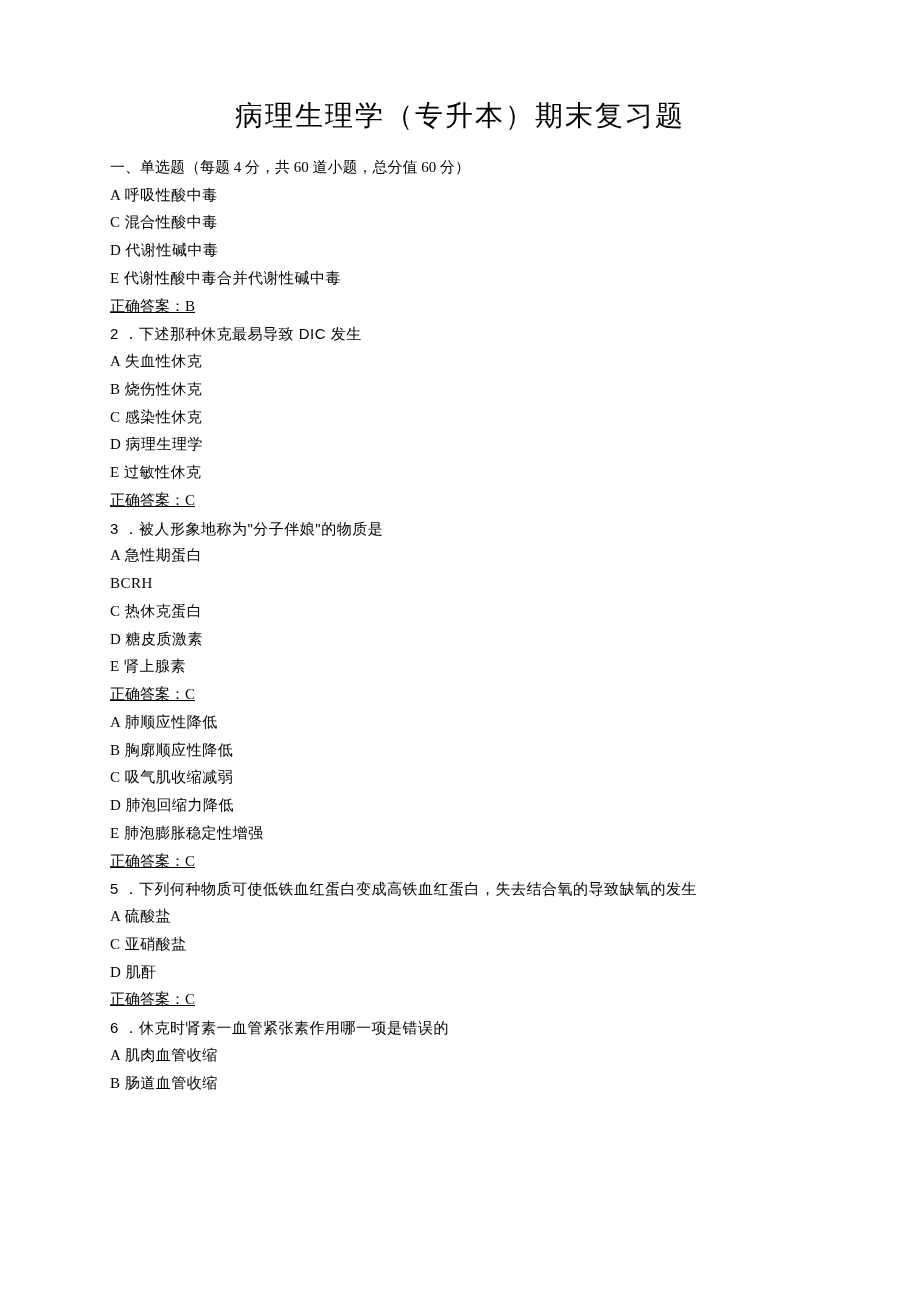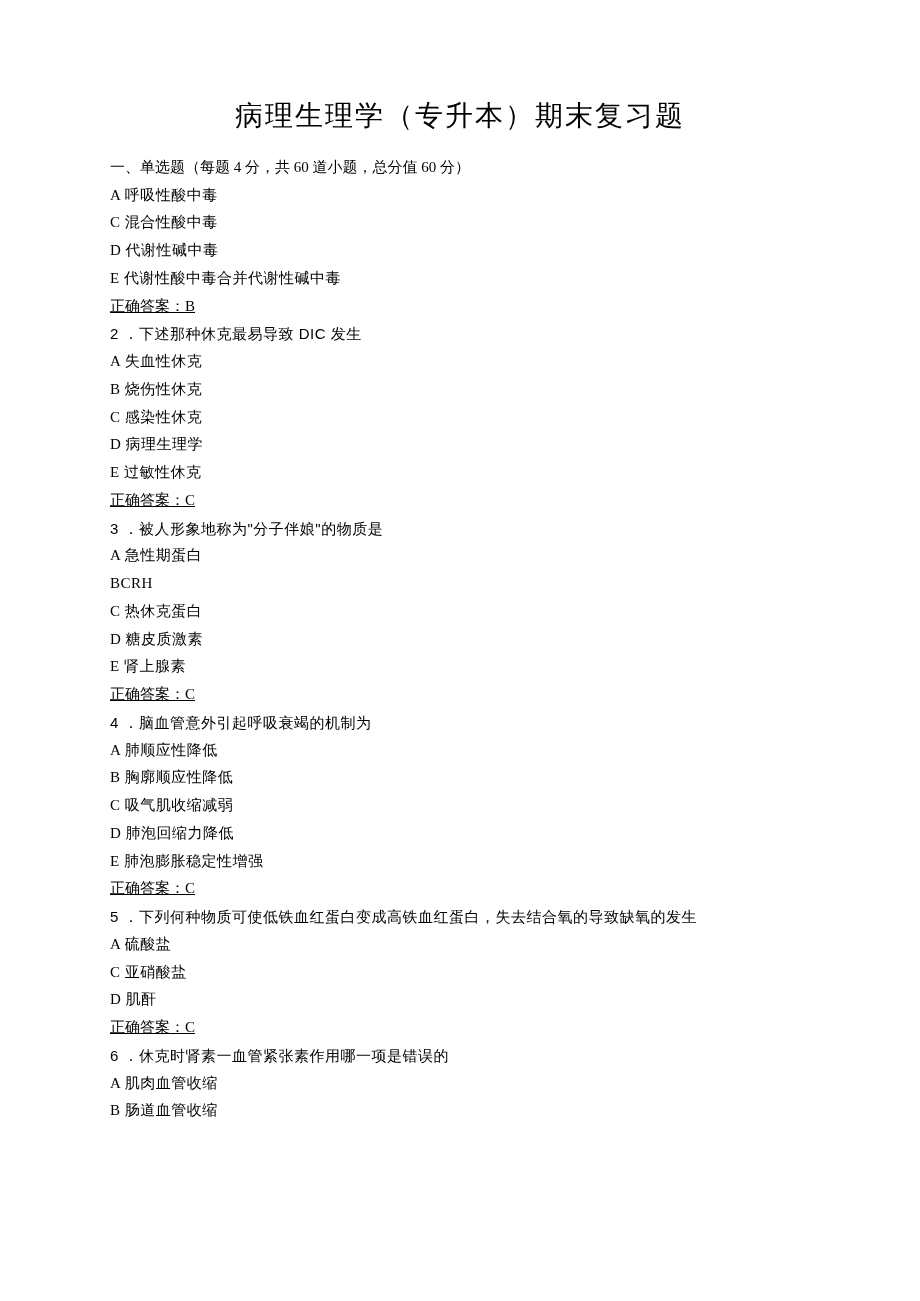--- a/index.html
+++ b/index.html
@@ -75,21 +75,20 @@
     <div class="q-block">
       <div class="q-line"><span>3 </span><span class="q-stem">．被人形象地称为"分子伴娘"的物质是</span></div>
       <div class="opt-line"><span class="opt-label">A </span><span class="opt-text">急性期蛋白</span></div>
       <div class="opt-line"><span class="opt-label">BCRH </span><span class="opt-text"></span></div>
       <div class="opt-line"><span class="opt-label">C </span><span class="opt-text">热休克蛋白</span></div>
       <div class="opt-line"><span class="opt-label">D </span><span class="opt-text">糖皮质激素</span></div>
       <div class="opt-line"><span class="opt-label">E </span><span class="opt-text">肾上腺素</span></div>
       <div class="ans-line"><span>正确答案：</span><span>C</span></div>
     </div>
     <div class="q-block">
-      <div class="q-line"><span>4 </span><span class="q-stem">．脑血管意外引起呼吸衰竭的机制为</span></div>
       <div class="opt-line"><span class="opt-label">A </span><span class="opt-text">肺顺应性降低</span></div>
       <div class="opt-line"><span class="opt-label">B </span><span class="opt-text">胸廓顺应性降低</span></div>
       <div class="opt-line"><span class="opt-label">C </span><span class="opt-text">吸气肌收缩减弱</span></div>
       <div class="opt-line"><span class="opt-label">D </span><span class="opt-text">肺泡回缩力降低</span></div>
       <div class="opt-line"><span class="opt-label">E </span><span class="opt-text">肺泡膨胀稳定性增强</span></div>
       <div class="ans-line"><span>正确答案：</span><span>C</span></div>
     </div>
     <div class="q-block">
       <div class="q-line"><span>5 </span><span class="q-stem">．下列何种物质可使低铁血红蛋白变成高铁血红蛋白，失去结合氧的导致缺氧的发生</span></div>
       <div class="opt-line"><span class="opt-label">A </span><span class="opt-text">硫酸盐</span></div>

